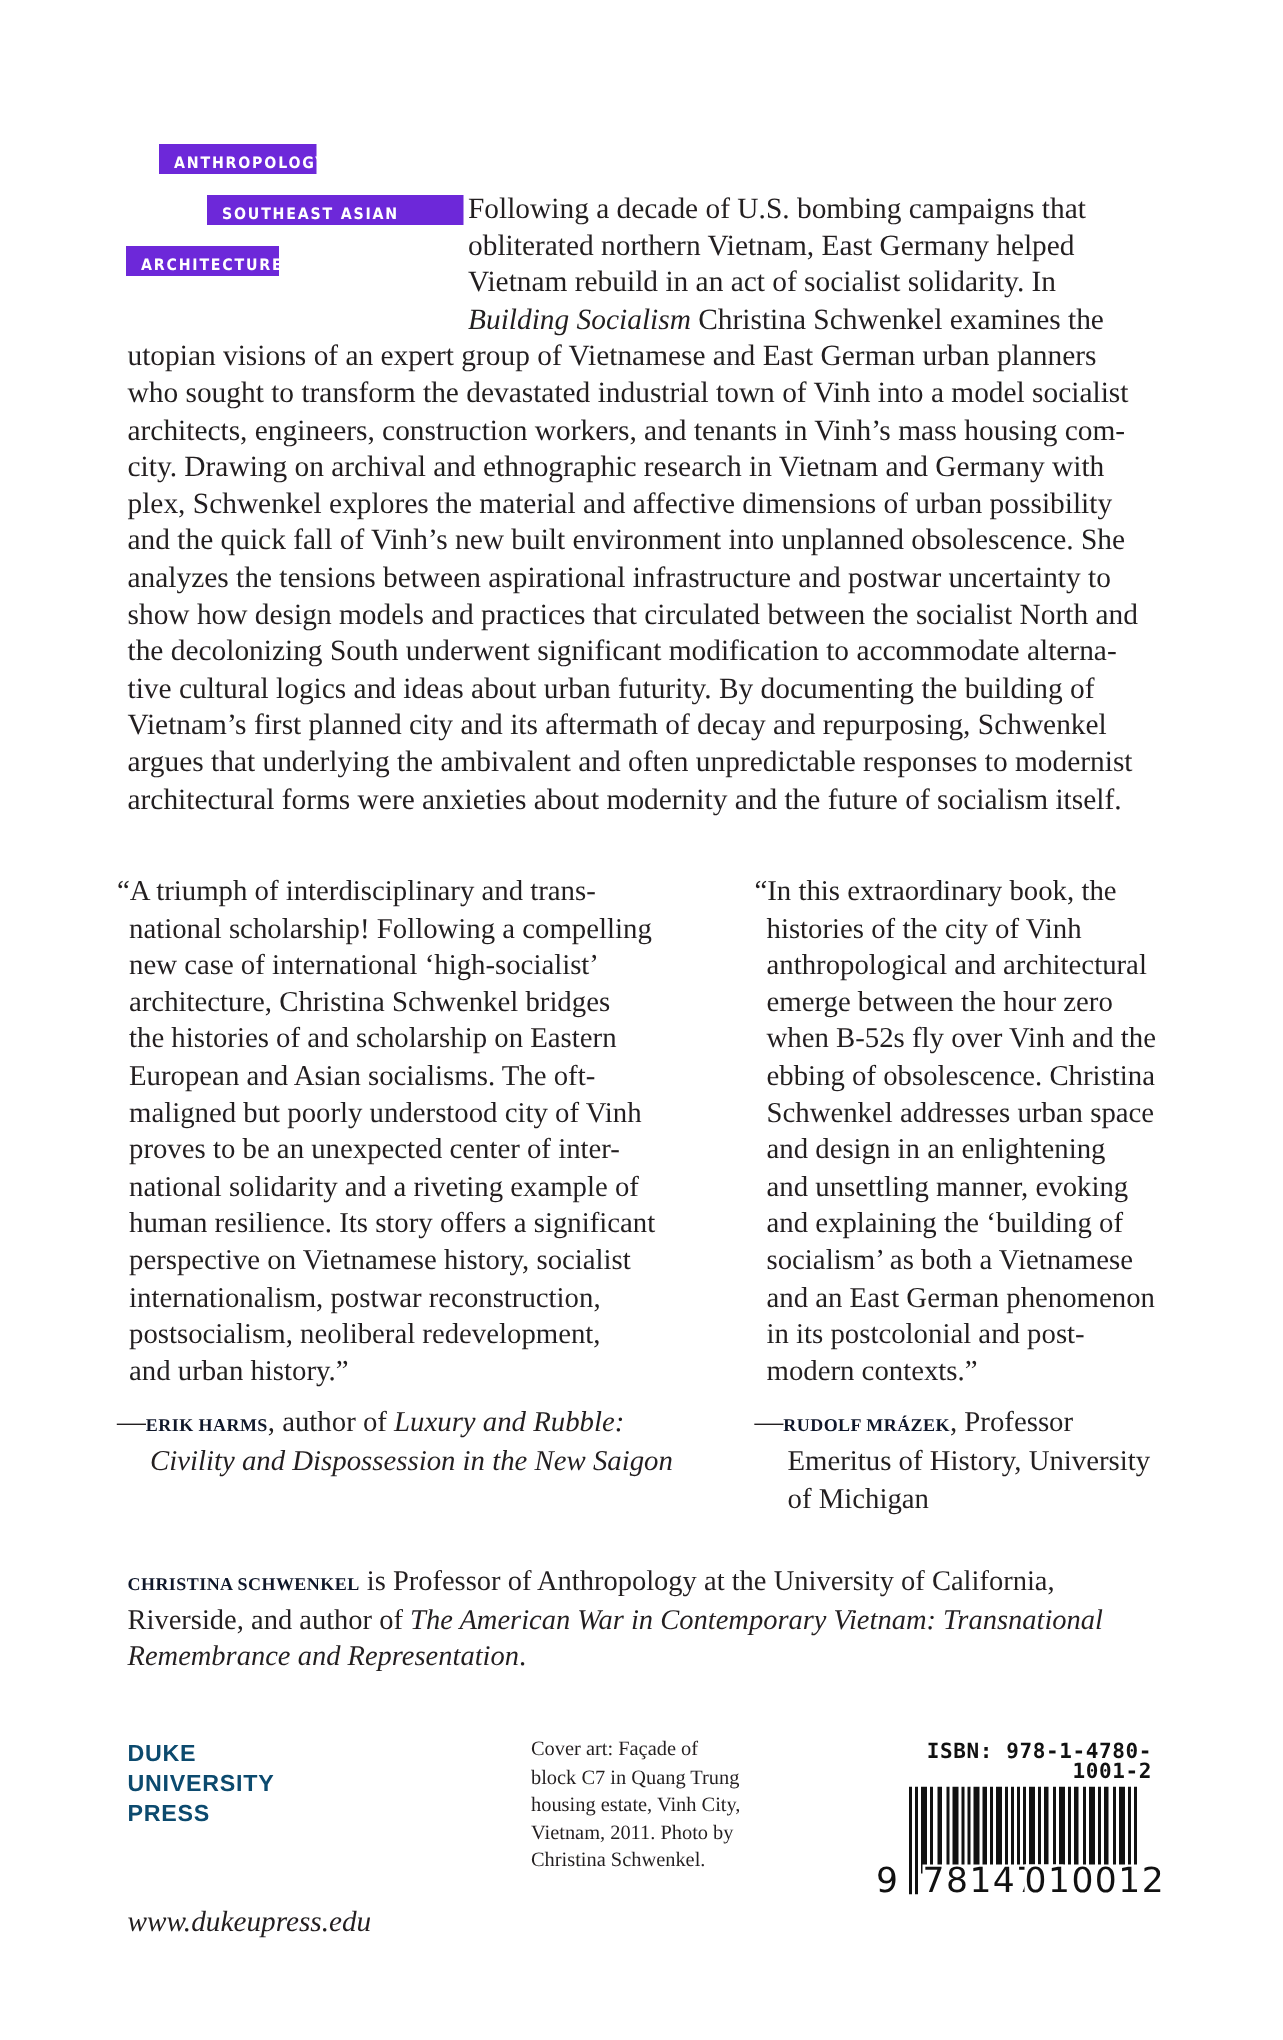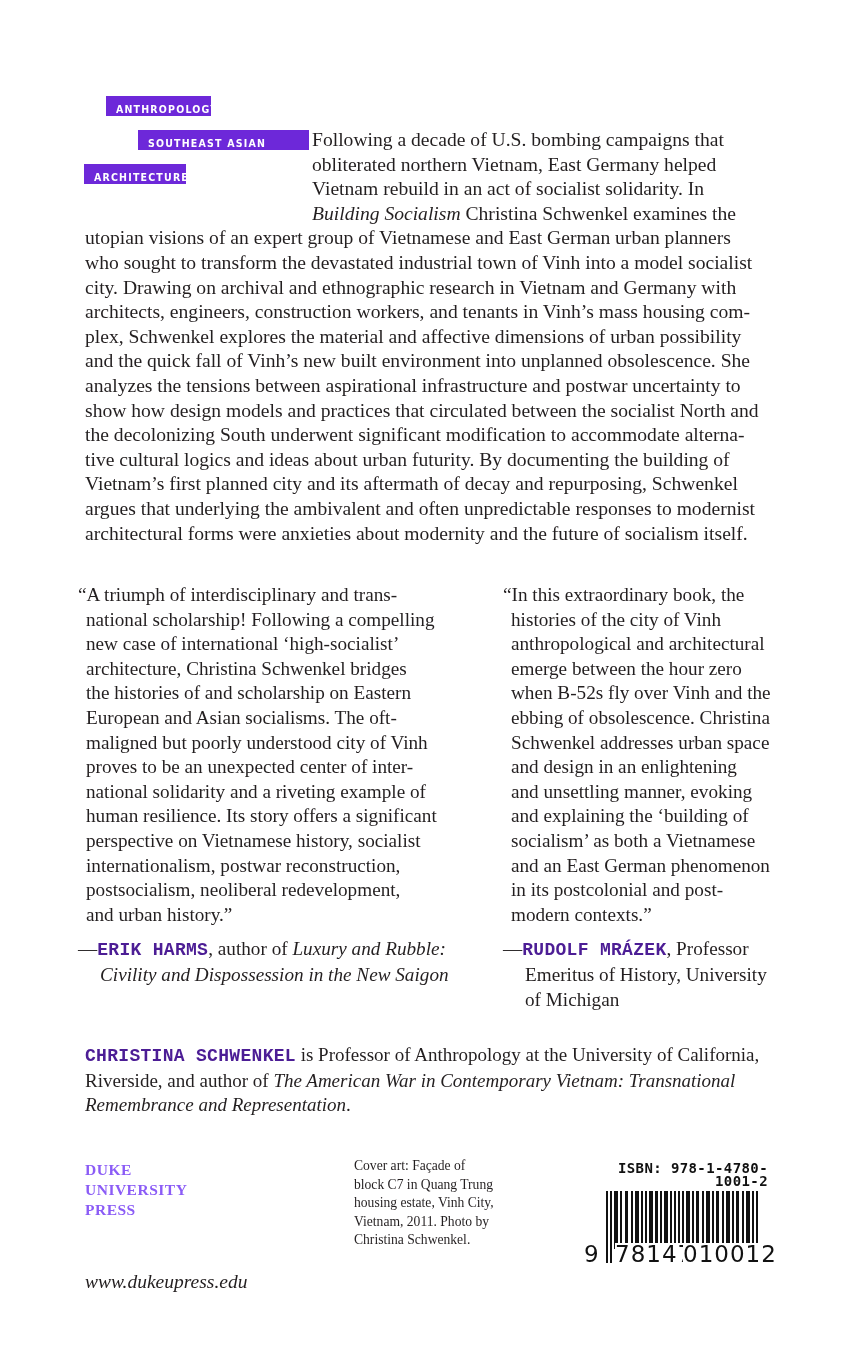--- a/index.html
+++ b/index.html
@@ -10,26 +10,26 @@
          font-size:10.5px; letter-spacing:1.2px; height:20px; line-height:26px;
          padding:0 10px; box-sizing:border-box; text-transform:uppercase; }
   .blurb { position:absolute; font-size:19.6px; line-height:24.6px; color:#231f20; }
   .blurb p { margin:0; white-space:nowrap; }
   .blurb .ind { padding-left:227px; }
   em { }
   .quote { position:absolute; font-size:19.2px; line-height:24.6px; }
   .quote p { margin:0; white-space:nowrap; }
   .quote .cont { padding-left:8px; }
   .attr { margin-top:10px !important; }
-  .red { color:#4c1d95; font-family:Liberation Mono, monospace;
-         font-weight:bold; font-size:18px; letter-spacing:0.3px; text-transform:uppercase; }
+  .red { color:#0f172a; font-family:Liberation Serif, serif;
+         font-weight:bold; font-size:12px; letter-spacing:0.3px; text-transform:uppercase; }
   .bio { position:absolute; left:85px; top:1043px; font-size:19px; line-height:24.5px; }
   .bio p { margin:0; white-space:nowrap; }
-  .press { position:absolute; left:85px; top:1160px; font-family:Liberation Serif, serif;
-           font-weight:bold; font-size:15.5px; line-height:20px; letter-spacing:0.5px; color:#8b5cf6; }
+  .press { position:absolute; left:85px; top:1160px; font-family:Liberation Sans, sans-serif;
+           font-weight:bold; font-size:15.5px; line-height:20px; letter-spacing:0.5px; color:#0c4a6e; }
   .press div { margin:0; }
   .url { position:absolute; left:85px; top:1223px; font-size:19.5px; font-style:italic; color:#231f20;margin-top:48px; }
   .credit { position:absolute; left:354px; top:1157px; font-size:13.6px; line-height:18.6px; color:#231f20; }
   .credit p { margin:0; white-space:nowrap; }
   .barcode-wrap { position:absolute; left:603px; top:1162px; width:165px; }
   .isbn-text { font-family:"DejaVu Sans Mono","Liberation Mono", monospace; font-weight:bold;
                font-size:14px; letter-spacing:0.4px; text-align:right; color:#111; margin:0; line-height:13px; }
   .bars { position:relative; height:72px; margin-top:3px; }
   .bars svg { position:absolute; left:-9px; top:0; }
   .barnum { position:absolute; font-family:"DejaVu Sans", sans-serif; font-size:23px; color:#111; line-height:23px; top:52px; background:#fff; }
@@ -41,22 +41,22 @@
 <div class="tag" style="left:138px; top:130px; width:171px;">SOUTHEAST ASIAN STUDIES</div>
 <div class="tag" style="left:84px; top:164px; width:102px;text-align:center;">ARCHITECTURE</div>
 
 <div class="blurb" style="left:85px; top:128px;">
   <p class="ind">Following a decade of U.S. bombing campaigns that</p>
   <p class="ind">obliterated northern Vietnam, East Germany helped</p>
   <p class="ind">Vietnam rebuild in an act of socialist solidarity. In</p>
   <p class="ind"><em>Building Socialism</em><span> Christina Schwenkel examines the</span></p>
   <p>utopian visions of an expert group of Vietnamese and East German urban planners</p>
   <p>who sought to transform the devastated industrial town of Vinh into a model socialist</p>
+  <p>architects, engineers, construction workers, and tenants in Vinh’s mass housing com-</p>
   <p>city. Drawing on archival and ethnographic research in Vietnam and Germany with</p>
-  <p>architects, engineers, construction workers, and tenants in Vinh’s mass housing com-</p>
   <p>plex, Schwenkel explores the material and affective dimensions of urban possibility</p>
   <p>and the quick fall of Vinh’s new built environment into unplanned obsolescence. She</p>
   <p>analyzes the tensions between aspirational infrastructure and postwar uncertainty to</p>
   <p>show how design models and practices that circulated between the socialist North and</p>
   <p>the decolonizing South underwent significant modification to accommodate alterna-</p>
   <p>tive cultural logics and ideas about urban futurity. By documenting the building of</p>
   <p>Vietnam’s first planned city and its aftermath of decay and repurposing, Schwenkel</p>
   <p>argues that underlying the ambivalent and often unpredictable responses to modernist</p>
   <p>architectural forms were anxieties about modernity and the future of socialism itself.</p>
 </div>

